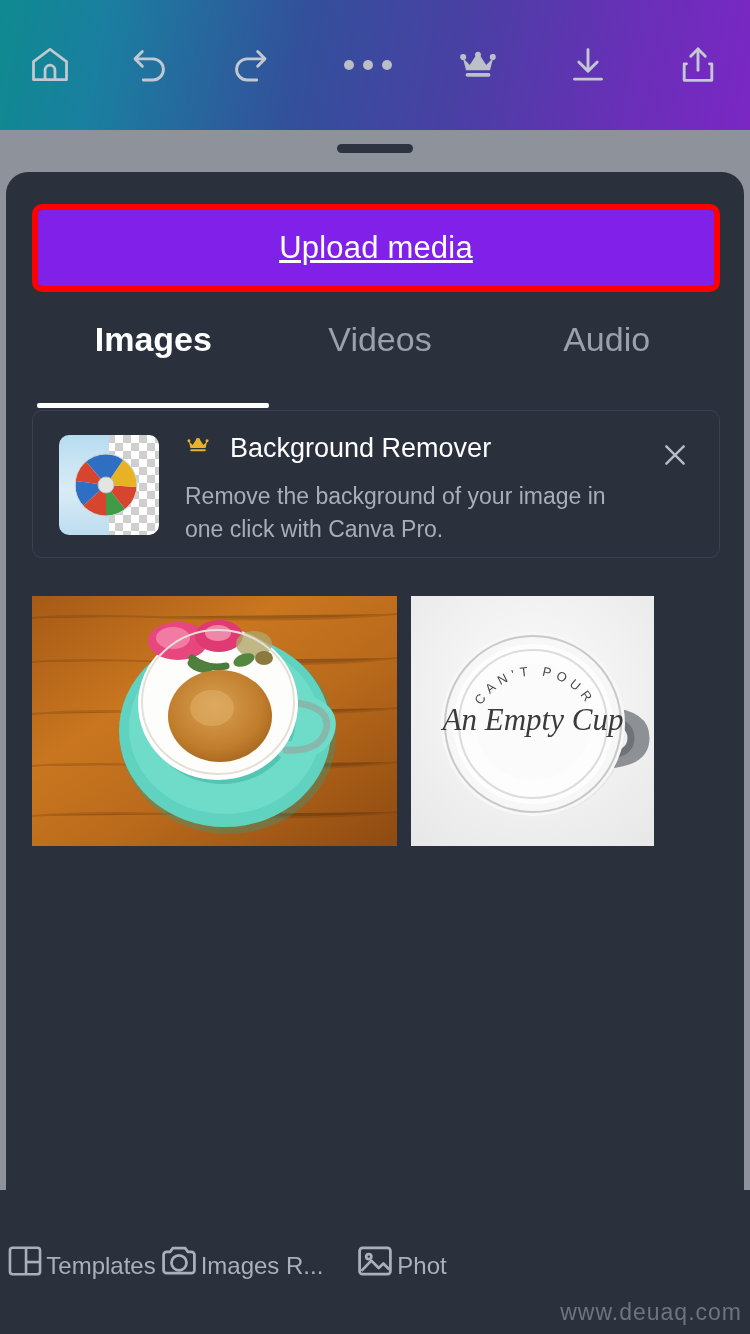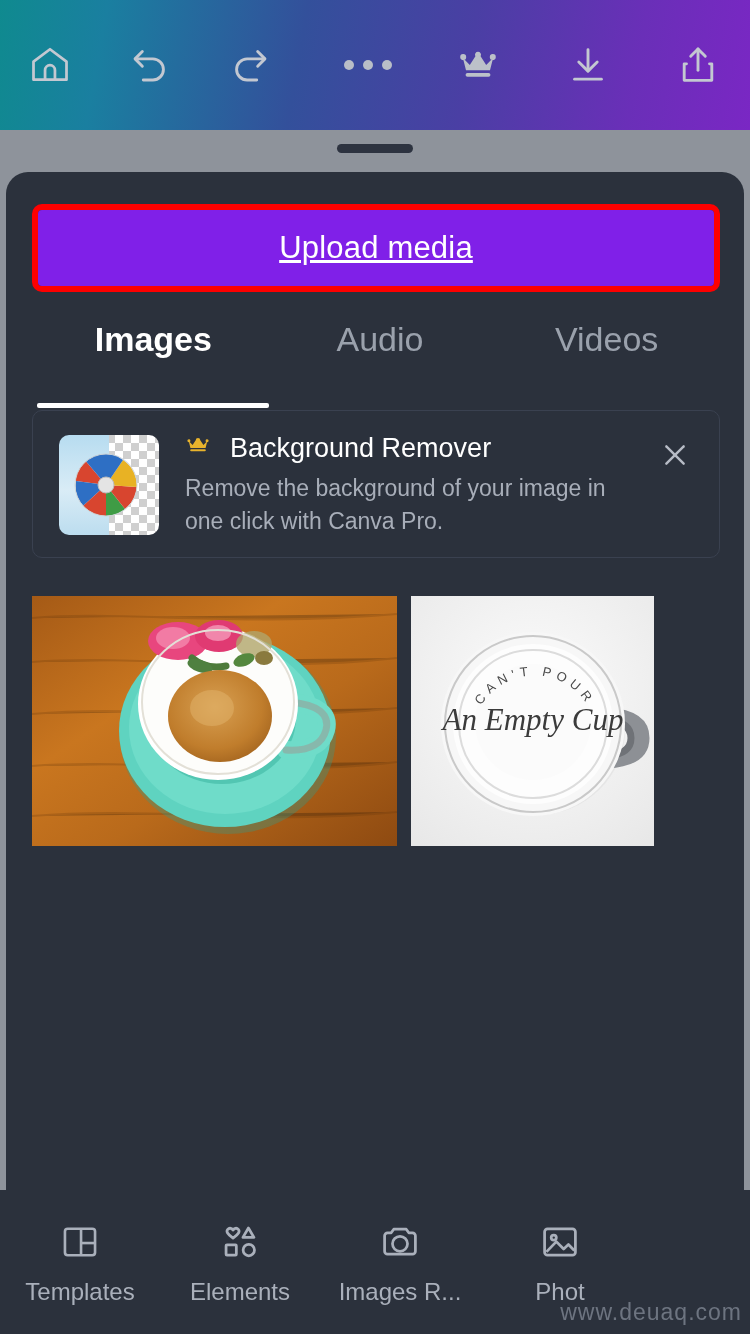--- a/index.html
+++ b/index.html
@@ -67,40 +67,40 @@
     border:1px solid #3a4150; border-radius:10px; background:#2b313c;
   }
   .promo-thumb{
     position:absolute; top:24px; left:26px; width:100px; height:100px;
     border-radius:10px; overflow:hidden;
   }
   .promo-text{ position:absolute; top:22px; left:152px; width:460px; }
   .promo-title{
     font-size:27px; color:#ffffff; display:flex; align-items:center; gap:19px; white-space:nowrap;
   }
-  .promo-sub{ margin-top:8px; font-size:23px; line-height:33px; color:#a8aeb9; }
+  .promo-sub{ margin-top:16px; font-size:23px; line-height:33px; color:#a8aeb9; }
   .promo-close{
     position:absolute; top:22px; right:22px; width:44px; height:44px;
     display:flex; align-items:center; justify-content:center; cursor:pointer;
   }
 
   
   .thumbs{ position:absolute; top:424px; left:26px; width:688px; }
   .thumb{ position:absolute; overflow:hidden; cursor:pointer; }
   .thumb-a{ left:0px; top:0px; width:365px; height:250px; }
   .thumb-b{ left:379px; top:0px; width:243px; height:250px; }
 
   
   .bottomnav{
     position:absolute; bottom:0; left:0; width:750px; height:144px;
     background:#2b313c; display:flex; align-items:flex-start;
   }
   .nav-item{
     position:relative; width:160px; height:126px; margin-top:8px;
-    display:flex; flex-direction:column; align-items:center; justify-content:center;
+    display:flex; align-items:center; justify-content:center;
     cursor:pointer; border-radius:12px; flex:none;
   }
   .nav-item.active{ background:#3d4451; }
   .nav-label{
     margin-top:10px; font-size:24px; color:#aab0bb; white-space:nowrap;
   }
   .nav-item.active .nav-label{ color:#ffffff; }
   .nav-icon{ height:52px; display:flex; align-items:center; justify-content:center; }
   .nav-item.active .nav-icon svg *{ stroke:#ffffff; }
 
@@ -175,24 +175,24 @@
     <div class="upload-wrap">
       <button class="upload-btn">Upload media</button>
     </div>
 
     <div class="tabs">
       <div class="tab active">
         <span>Images</span>
         <span class="tab-underline"></span>
       </div>
       <div class="tab">
+        <span>Videos</span>
+      </div>
+      <div class="tab">
         <span>Audio</span>
-      </div>
-      <div class="tab">
-        <span>Videos</span>
       </div>
     </div>
 
     <div class="promo">
       <div class="promo-thumb">
         <svg width="100" height="100" viewBox="0 0 100 100">
           <defs>
             <pattern id="checker" width="16" height="16" patternUnits="userSpaceOnUse">
               <rect width="16" height="16" fill="#ffffff"></rect>
               <rect width="8" height="8" fill="#cfcfcf"></rect>
@@ -335,31 +335,20 @@
       <span class="nav-icon">
         <svg width="42" height="42" viewBox="0 0 24 24" fill="none" stroke="#aab0bb" stroke-width="1.5" stroke-linejoin="round">
           <rect x="3.4" y="4.4" width="17.2" height="15.2" rx="1.6"></rect>
           <path d="M12.6 4.4v15.2"></path>
             <path d="M12.6 12.6h8"></path>
         </svg>
       </span>
       <span class="nav-label">Templates</span>
     </div>
 
-    <div class="nav-item">
-      <span class="nav-icon">
-        <svg width="44" height="44" viewBox="0 0 24 24" fill="none" stroke="#aab0bb" stroke-width="1.5" stroke-linejoin="round">
-          <path d="M5.3 5.1c1-1.1 2.4-.5 2.9.4.5-.9 1.9-1.5 2.9-.4 1 1.1.2 2.6-2.9 4.8C5.1 7.7 4.3 6.2 5.3 5.1z"></path>
-          <path d="M16.6 4.4l3 5.1h-6z"></path>
-          <rect x="4.4" y="13.6" width="5.6" height="5.6" rx=".5"></rect>
-          <circle cx="16.8" cy="16.4" r="3.1"></circle>
-        </svg>
-      </span>
-      <span class="nav-label">Elements</span>
-    </div>
 
     <div class="nav-item">
       <span class="nav-icon">
         <svg width="44" height="44" viewBox="0 0 24 24" fill="none" stroke="#aab0bb" stroke-width="1.5" stroke-linejoin="round">
           <path d="M3.6 8.6a1.6 1.6 0 0 1 1.6-1.6h2l1.4-2h6.8l1.4 2h2a1.6 1.6 0 0 1 1.6 1.6v8.4a1.6 1.6 0 0 1-1.6 1.6H5.2a1.6 1.6 0 0 1-1.6-1.6z"></path>
           <circle cx="12" cy="13" r="4.1"></circle>
         </svg>
       </span>
       <span class="nav-label">Images R...</span>
     </div>

